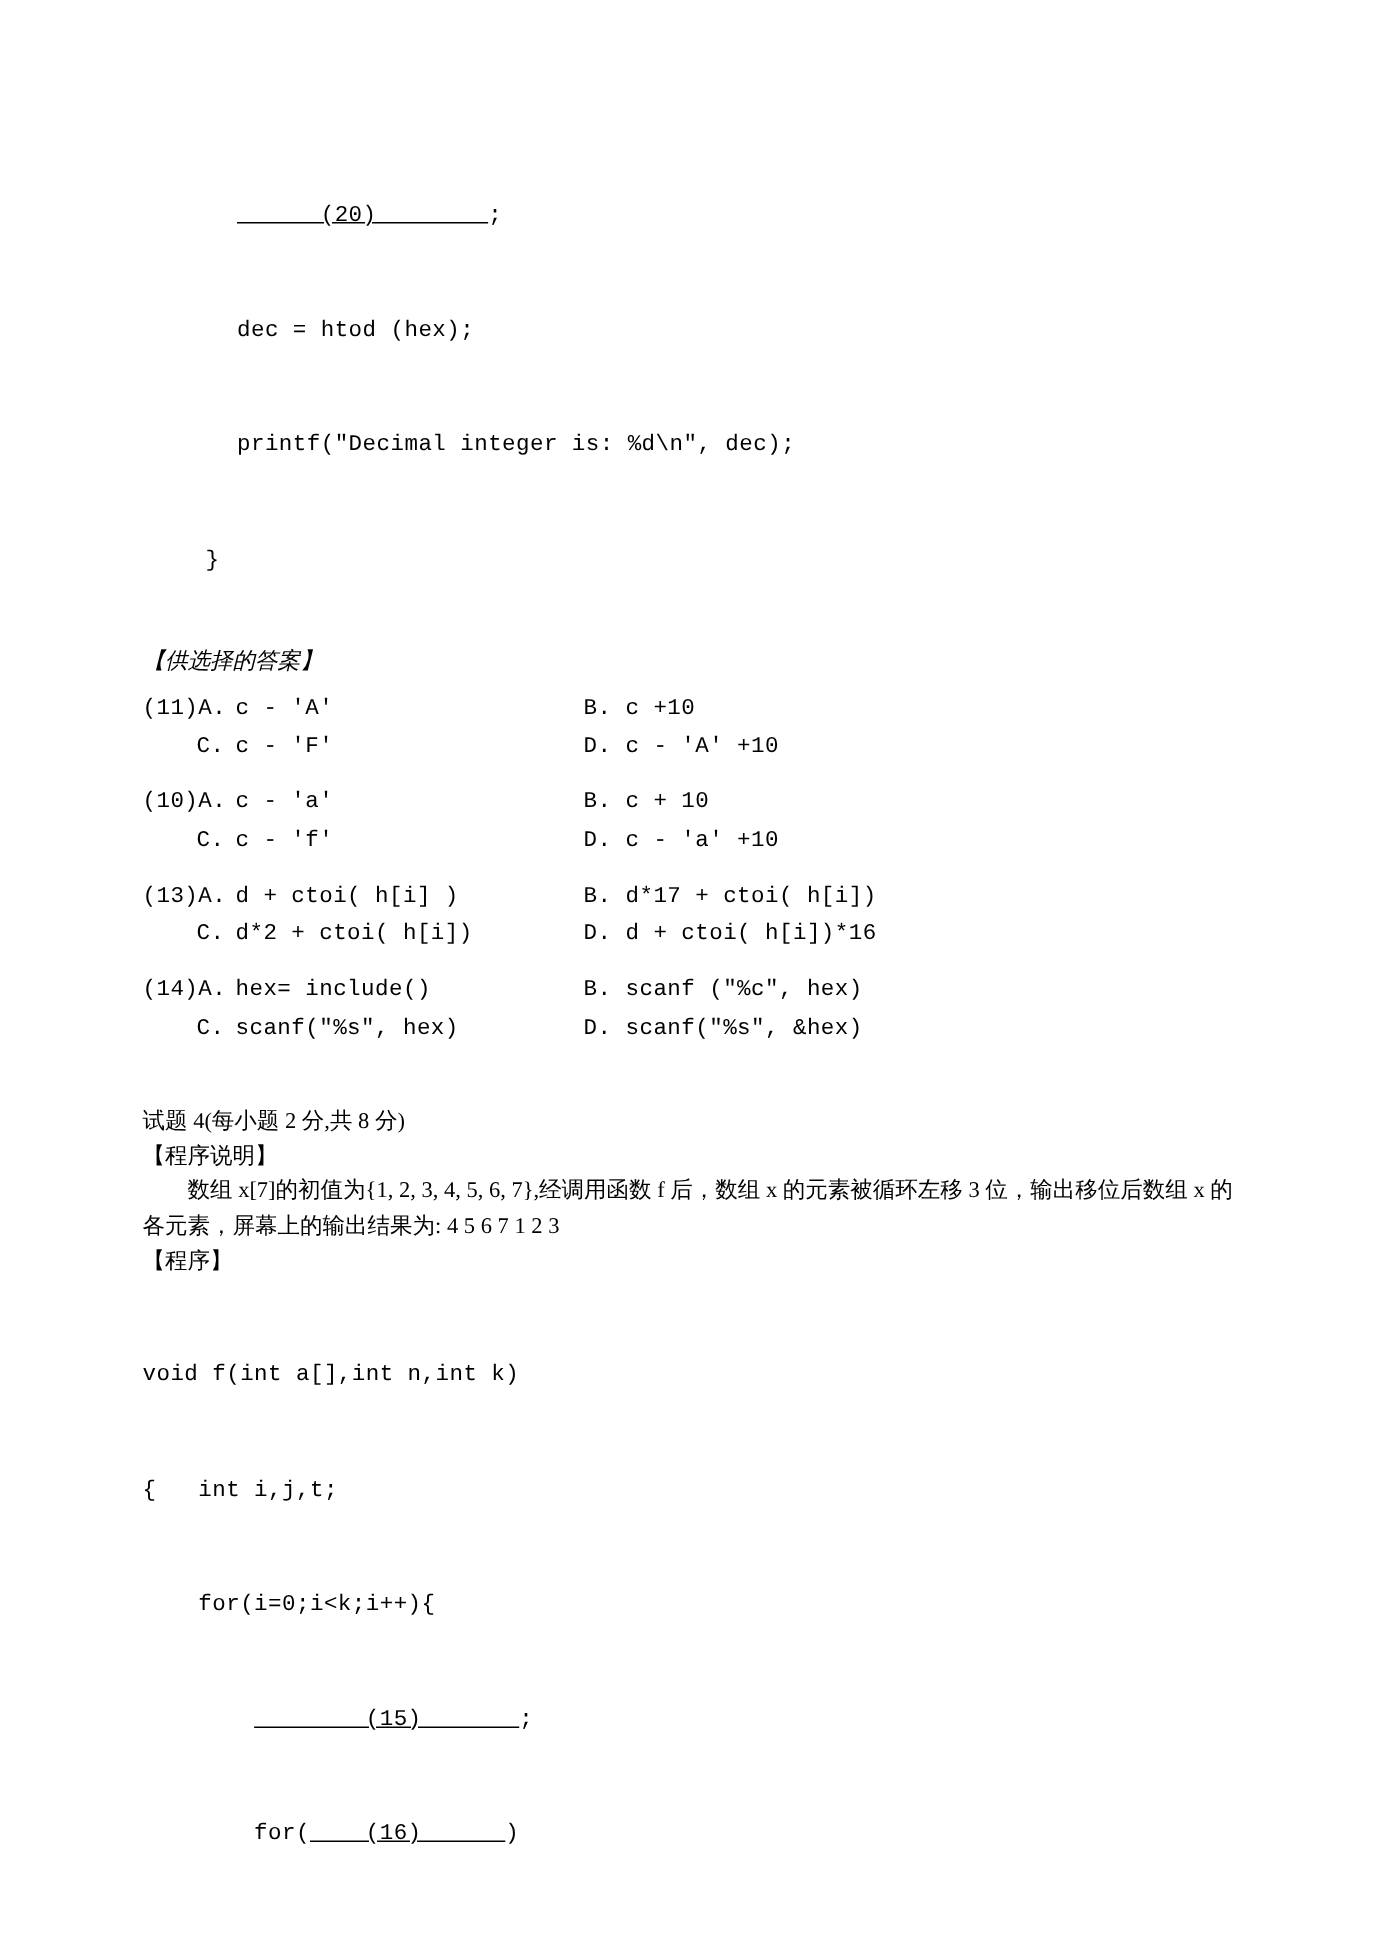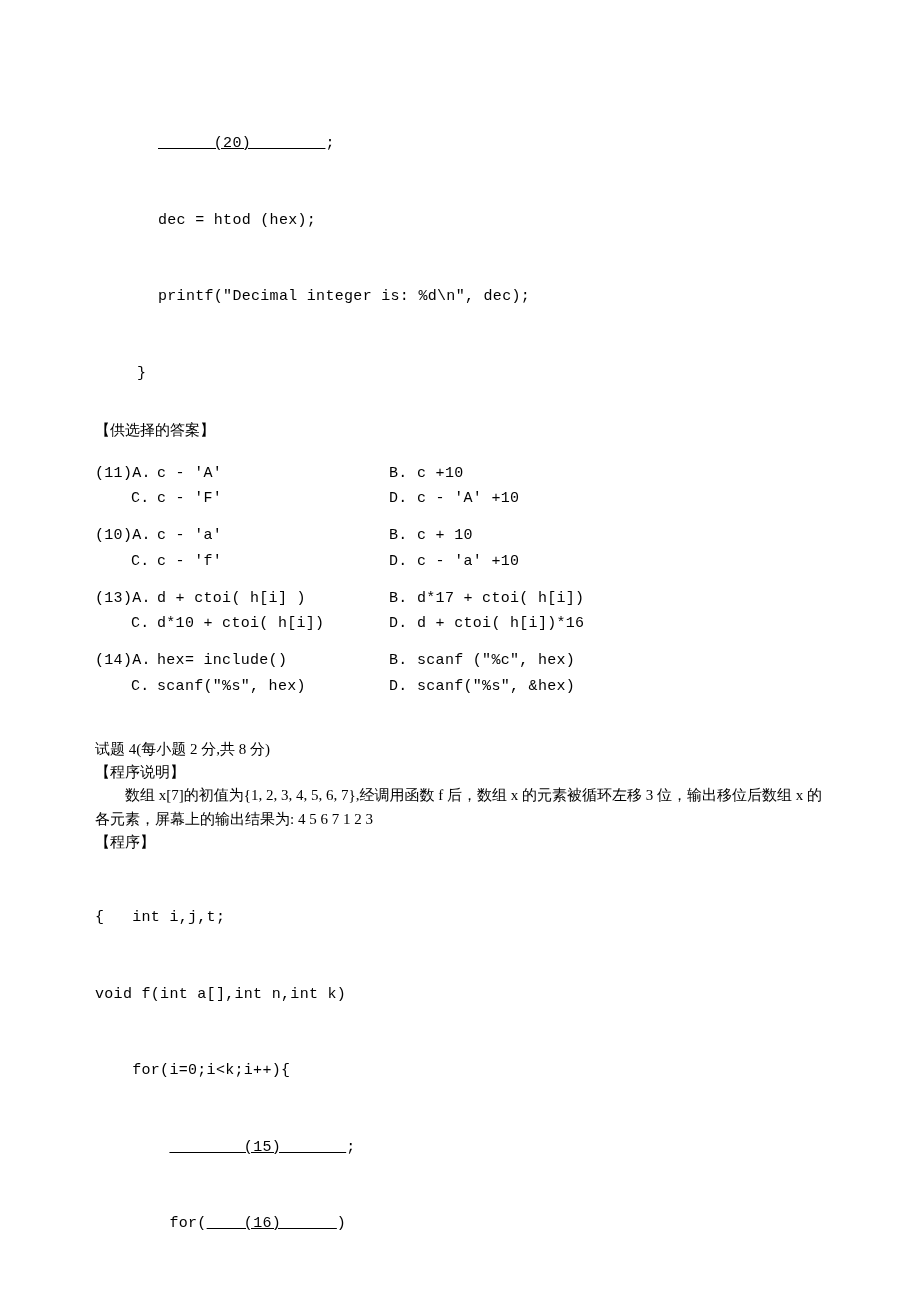--- a/index.html
+++ b/index.html
@@ -13,21 +13,21 @@
       background: #fff;
       color: #000;
     }
     .code-block {
       white-space: pre;
       font-family: "Courier New", "SimSun", monospace;
       letter-spacing: 0.3px;
     }
     .indent1 { padding-left: 4.2em; }
     .indent0 { padding-left: 2.8em; }
-    .section-head { margin-top: 7px; }
+    .section-head { margin-top: 18px; font-style: italic; }
     .u { text-decoration: underline; }
     .answers {
       display: grid;
       grid-template-columns: 290px 290px;
       column-gap: 4px;
       row-gap: 2px;
       font-family: "Courier New", "SimSun", monospace;
       letter-spacing: 0.3px;
       margin-bottom: 14px;
     }
@@ -45,38 +45,38 @@
 
 <div class="code-block tight">
   <div class="indent1"><span class="u">      (20)        </span><span>;</span></div>
   <div class="indent1">dec = htod (hex);</div>
   <div class="indent1">printf("Decimal integer is: %d\n", dec);</div>
   <div class="indent0">}</div>
 </div>
 
 <div class="section-head">【供选择的答案】</div>
 
-<div class="answers" style="margin-top:20px;">
+<div class="answers" style="margin-top:8px;">
   <div><span class="label">(11)A.</span><span>c - 'A'</span></div>
   <div><span style="display:inline-block;width:28px;">B.</span><span>c +10</span></div>
   <div><span class="label" style="padding-left:36px;box-sizing:content-box;width:26px;">C.</span><span>c - 'F'</span></div>
   <div><span style="display:inline-block;width:28px;">D.</span><span>c - 'A'  +10</span></div>
 </div>
 
 <div class="answers">
   <div><span class="label">(10)A.</span><span>c  - 'a'</span></div>
   <div><span style="display:inline-block;width:28px;">B.</span><span>c + 10</span></div>
   <div><span class="label" style="padding-left:36px;box-sizing:content-box;width:26px;">C.</span><span>c - 'f'</span></div>
   <div><span style="display:inline-block;width:28px;">D.</span><span>c - 'a'  +10</span></div>
 </div>
 
 <div class="answers">
   <div><span class="label">(13)A.</span><span>d + ctoi( h[i] )</span></div>
   <div><span style="display:inline-block;width:28px;">B.</span><span>d*17 + ctoi( h[i])</span></div>
-  <div><span class="label" style="padding-left:36px;box-sizing:content-box;width:26px;">C.</span><span>d*10 + ctoi( h[i])</span></div>
+  <div><span class="label" style="padding-left:36px;box-sizing:content-box;width:26px;">C.</span><span>d*2 + ctoi( h[i])</span></div>
   <div><span style="display:inline-block;width:28px;">D.</span><span>d + ctoi( h[i])*16</span></div>
 </div>
 
 <div class="answers">
   <div><span class="label">(14)A.</span><span>hex= include()</span></div>
   <div><span style="display:inline-block;width:28px;">B.</span><span>scanf ("%c", hex)</span></div>
   <div><span class="label" style="padding-left:36px;box-sizing:content-box;width:26px;">C.</span><span>scanf("%s", hex)</span></div>
   <div><span style="display:inline-block;width:28px;">D.</span><span>scanf("%s", &amp;hex)</span></div>
 </div>
 
@@ -85,22 +85,22 @@
 <div>
   <span class="q-title">试题 4</span><span>(每小题 2 分,共 8 分)</span>
 </div>
 <div>【程序说明】</div>
 <div style="line-height:1.55;">
   <span class="para" style="display:block;">数组 x[7]的初值为{1, 2, 3, 4, 5, 6, 7},经调用函数 f 后，数组 x 的元素被循环左移 3 位，输出移位后数组 x 的各元素，屏幕上的输出结果为: 4  5  6  7  1  2  3</span>
 </div>
 <div>【程序】</div>
 
 <div class="code-block tight">
+  <div>void f(int a[],int n,int k)</div>
   <div>{   int i,j,t;</div>
-  <div>void f(int a[],int n,int k)</div>
   <div>    for(i=0;i&lt;k;i++){</div>
   <div><span style="white-space:pre;">        </span><span class="u">        (15)       </span><span>;</span></div>
   <div><span style="white-space:pre;text-align:right;">        for(</span><span class="u">    (16)      </span><span>)</span></div>
   
   
   
   
   
   
   

